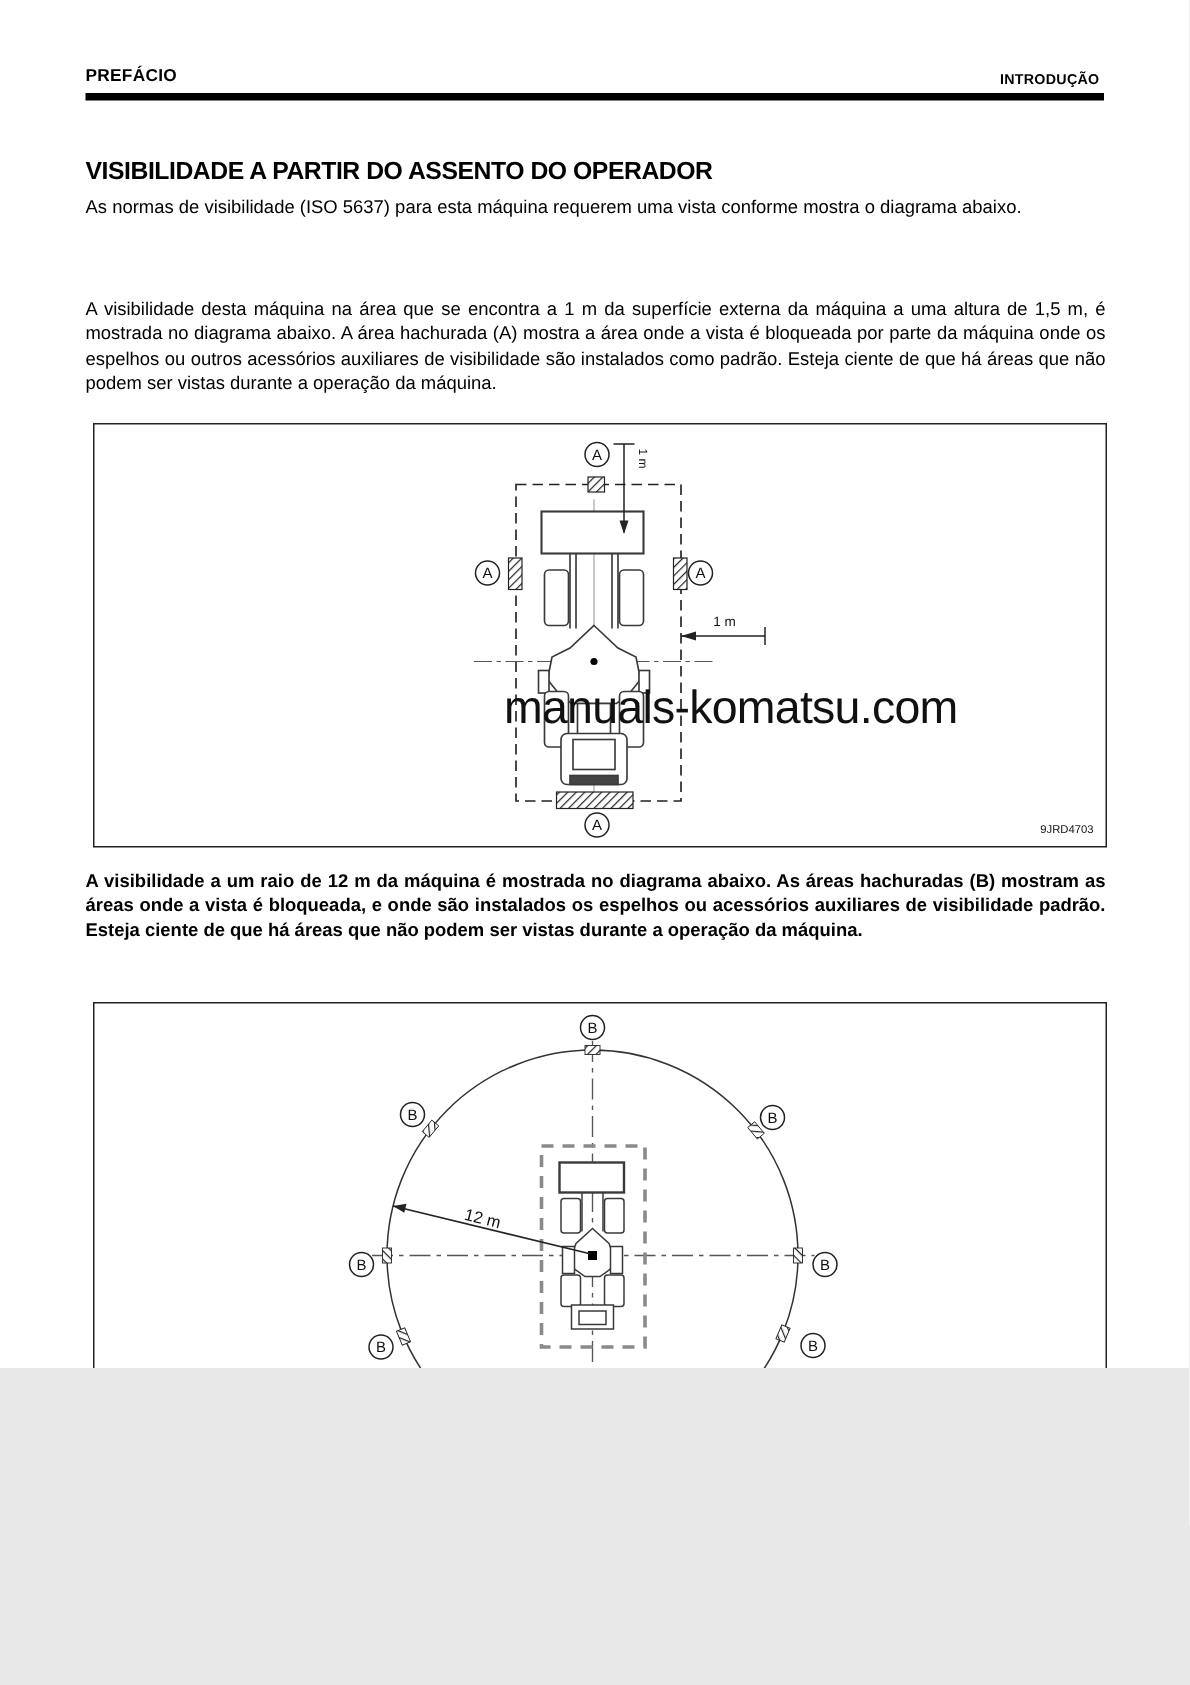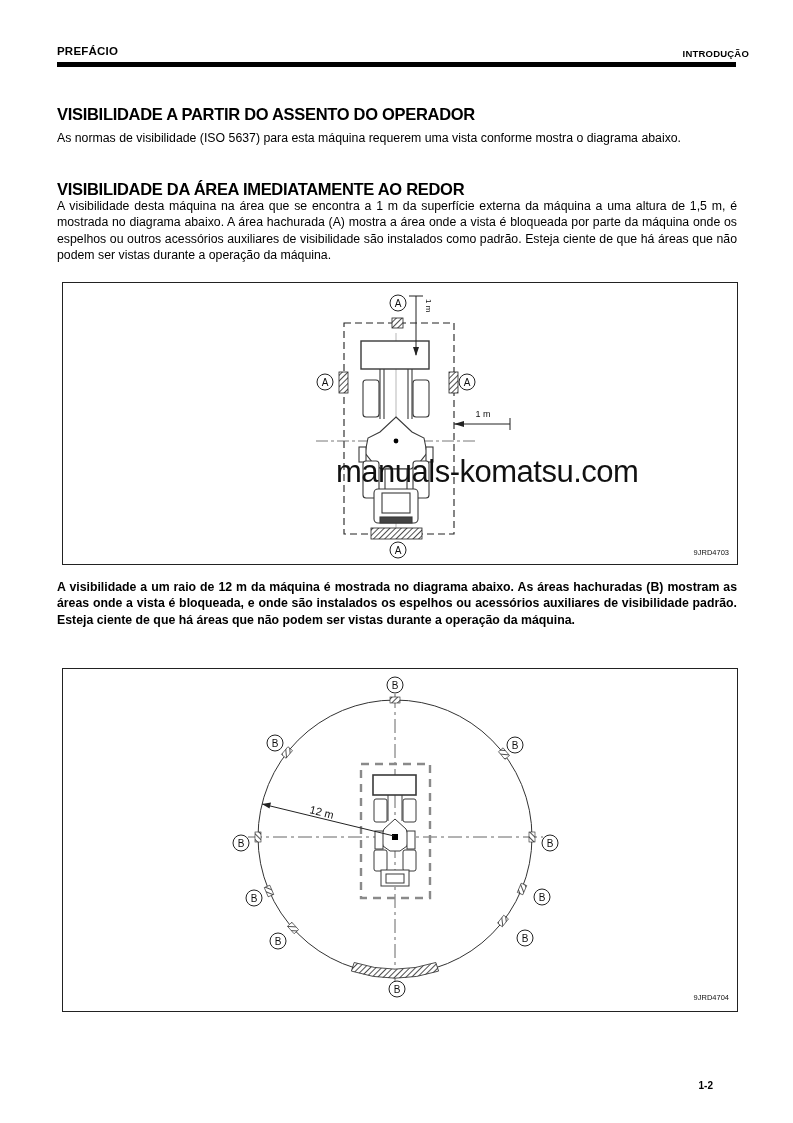--- a/index.html
+++ b/index.html
@@ -1,22 +1,22 @@
 <!DOCTYPE html>
 <html><head>
 <meta charset="utf-8">
 <style>
   html,body { margin:0; padding:0; background:#e8e8e8; }
   .page {
-    position:relative; width:793px; height:1123px; background:#ffffff;
+    position:relative; width:793px; height:912px; background:#ffffff;
     font-family:"Liberation Sans", sans-serif; color:#000; overflow:hidden;
     margin:0 auto;
   }
   .hdr-left  { position:absolute; left:57px; top:45px; font-size:11.5px; font-weight:bold; letter-spacing:.2px; }
-  .hdr-right { position:absolute; right:44px; top:48px; font-size:9.5px; font-weight:bold; letter-spacing:.2px; }
+  .hdr-right { position:absolute; right:60px; top:48px; font-size:9.5px; font-weight:bold; letter-spacing:.2px; }
   .hdr-rule  { position:absolute; left:57px; width:679px; top:62px; height:5px; background:#000; }
   .sec-h {
     position:absolute; left:57px; font-size:16.5px; font-weight:bold;
     letter-spacing:-.3px; white-space:nowrap;
   }
   .sec-p {
     position:absolute; left:57px; width:680px; font-size:12.3px;
     line-height:16.4px; text-align:justify;
   }
   .h1a { top:105px; }  .p1a { top:130px; }
@@ -33,21 +33,20 @@
 
 <div class="page">
 
   <div class="hdr-left">PREFÁCIO</div>
   <div class="hdr-right">INTRODUÇÃO</div>
   <div class="hdr-rule"></div>
 
   <div class="sec-h h1a">VISIBILIDADE A PARTIR DO ASSENTO DO OPERADOR</div>
   <div class="sec-p p1a">As normas de visibilidade (ISO 5637) para esta máquina requerem uma vista conforme mostra o diagrama abaixo.</div>
 
-  <div class="sec-h h2a">VISIBILIDADE DA ÁREA IMEDIATAMENTE AO REDOR</div>
   <div class="sec-p p2a">A visibilidade desta máquina na área que se encontra a 1 m da superfície externa da máquina a uma altura de 1,5 m, é mostrada no diagrama abaixo. A área hachurada (A) mostra a área onde a vista é bloqueada por parte da máquina onde os espelhos ou outros acessórios auxiliares de visibilidade são instalados como padrão. Esteja ciente de que há áreas que não podem ser vistas durante a operação da máquina.</div>
 
   <div class="figbox fig1">
     <svg width="672" height="279" viewBox="0 0 672 279">
       <defs>
         <pattern id="hatchA" patternUnits="userSpaceOnUse" width="4" height="4" patternTransform="rotate(45)">
           <rect width="4" height="4" fill="#fff"></rect>
           <line x1="0" y1="0" x2="0" y2="4" stroke="#222" stroke-width="1.6"></line>
         </pattern>
       </defs>

